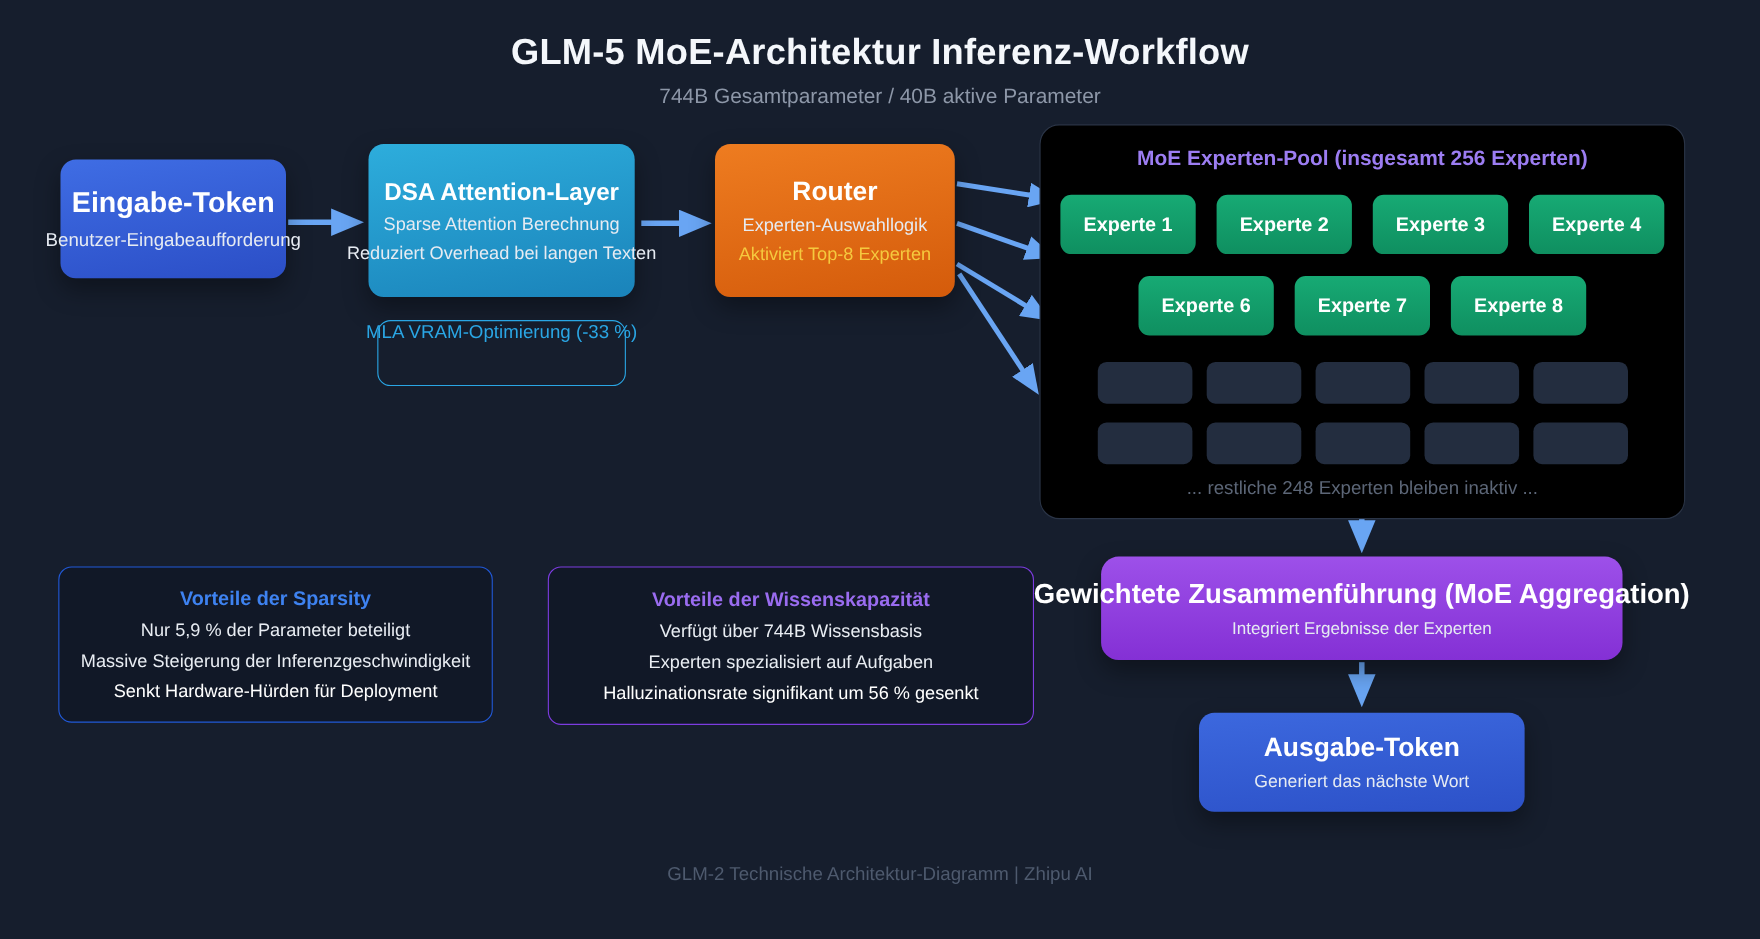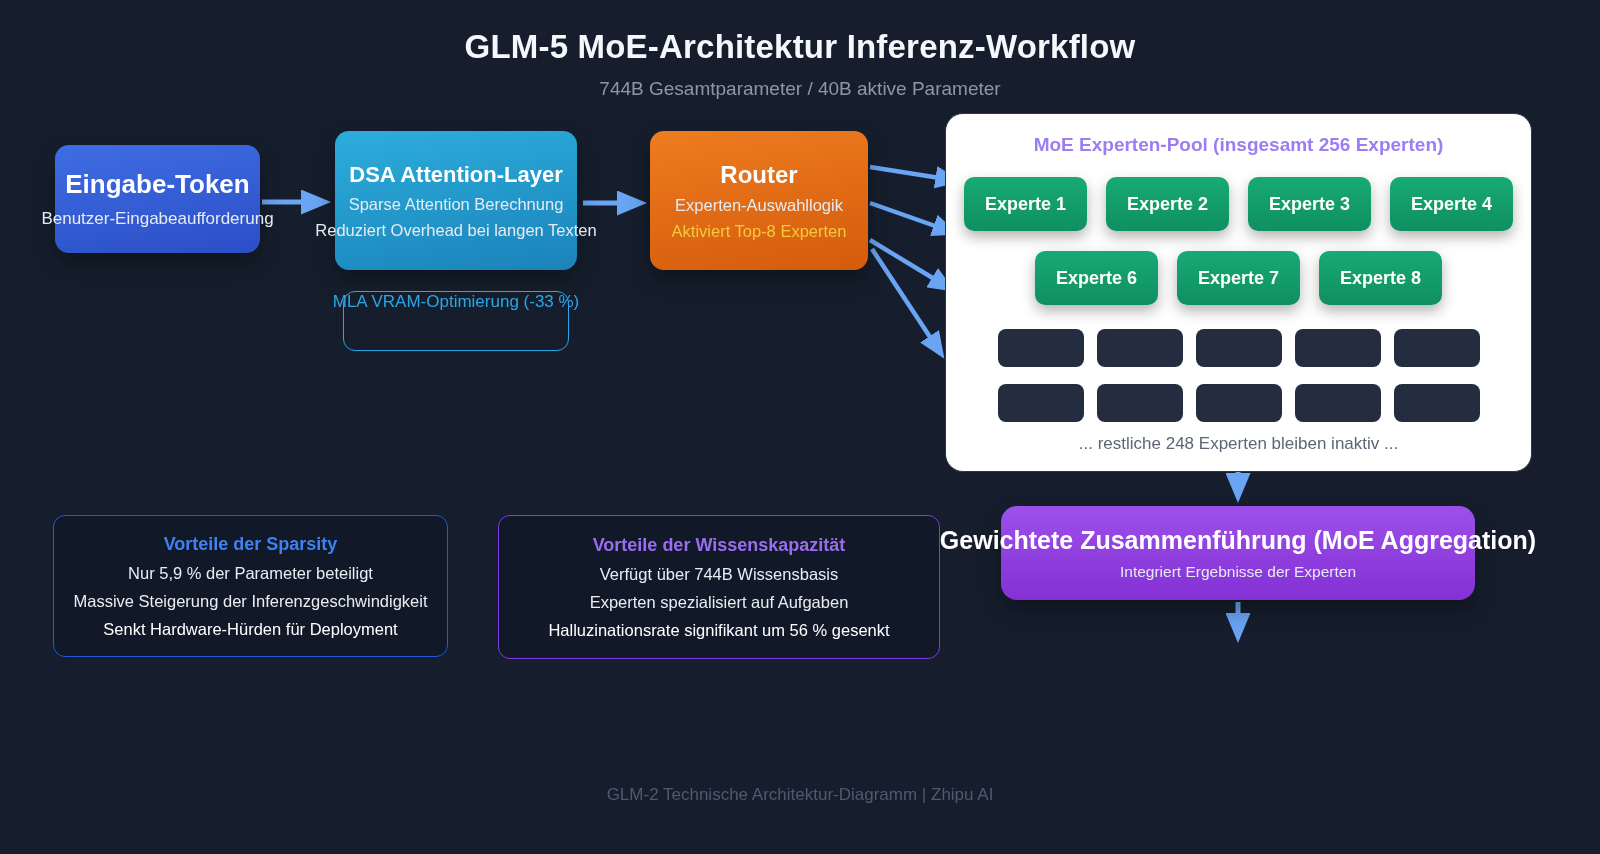--- a/index.html
+++ b/index.html
@@ -37,21 +37,21 @@
       display:flex;justify-content:center;}
   .mla-note .s{color:#2aa6e4;font-size:17px;white-space:nowrap;}
 
   .router-node{left:650px;top:131px;width:218px;height:139px;gap:7px;
       background:linear-gradient(170deg,#ee7c20,#d45b0b);}
   .router-node .t{font-size:24px;}
   .router-node .s{font-size:16.5px;}
   .router-node .hl{color:#f5c93e;font-size:16.5px;}
 
   
-  .pool{left:945px;top:113px;width:585px;height:357px;background:#ffffff;
+  .pool{left:945px;top:113px;width:585px;height:357px;background:#000000;
         border:1.5px solid #2b3547;border-radius:18px;}
   .pool-title{top:20px;left:0;width:100%;text-align:center;font-size:19px;font-weight:700;color:#9c7df2;}
   .expert-row{left:0;width:100%;display:flex;justify-content:center;gap:19px;}
   .row1{top:63px;} .row2{top:137px;}
   .expert{width:123px;height:54px;border-radius:10px;display:flex;align-items:center;justify-content:center;
       background:linear-gradient(180deg,#17aa74,#0f8f60);box-shadow:0 6px 14px rgba(0,0,0,.3);
       font-size:18px;font-weight:700;color:#fff;}
   .inactive-row{left:0;width:100%;display:flex;justify-content:center;gap:13px;}
   .irow1{top:215px;} .irow2{top:270px;}
   .inactive{width:86px;height:38px;border-radius:8px;background:#232d3f;}
@@ -154,20 +154,24 @@
       <div class="inactive"></div>
     </div>
     <div class="abs inactive-note">... restliche 248 Experten bleiben inaktiv ...</div>
   </div>
 
   <div class="abs node agg-node">
     <div class="t">Gewichtete Zusammenführung (MoE Aggregation)</div>
     <div class="s">Integriert Ergebnisse der Experten</div>
   </div>
 
+  <div class="abs node output-node">
+    <div class="t">Ausgabe-Token</div>
+    <div class="s">Generiert das nächste Wort</div>
+  </div>
 
   <div class="abs info info-sparsity">
     <div class="it">Vorteile der Sparsity</div>
     <div class="il">Nur 5,9 % der Parameter beteiligt</div>
     <div class="il nowrap">Massive Steigerung der Inferenzgeschwindigkeit</div>
     <div class="ig">Senkt Hardware-Hürden für Deployment</div>
   </div>
 
   <div class="abs info info-knowledge">
     <div class="it">Vorteile der Wissenskapazität</div>

